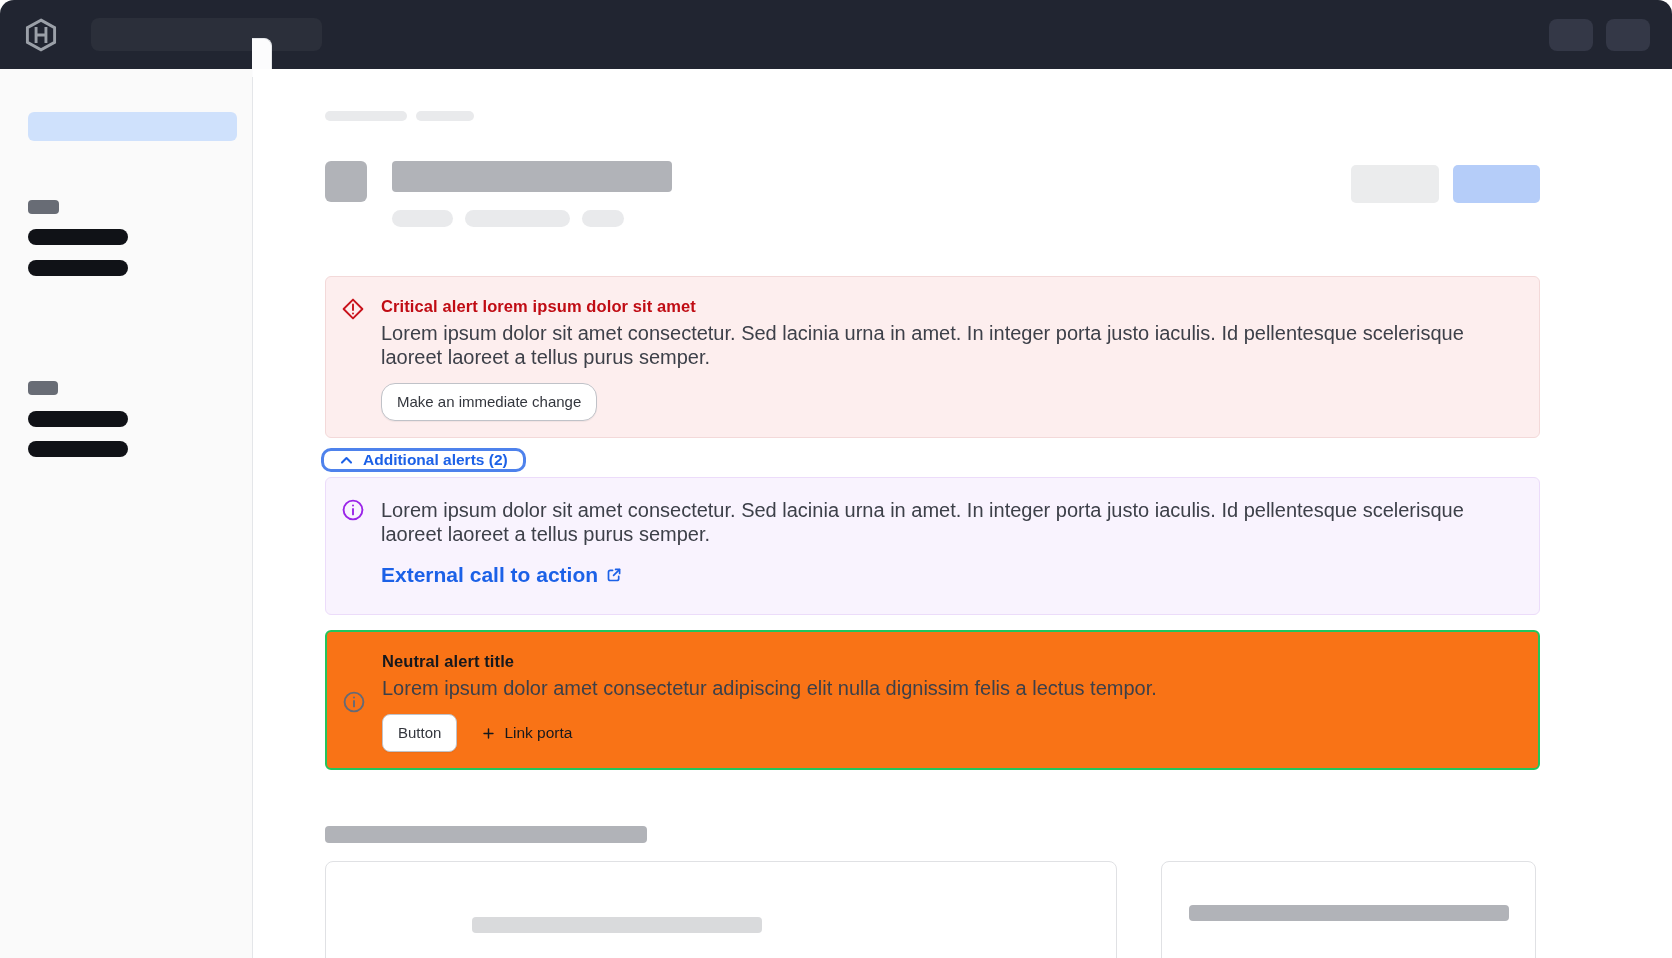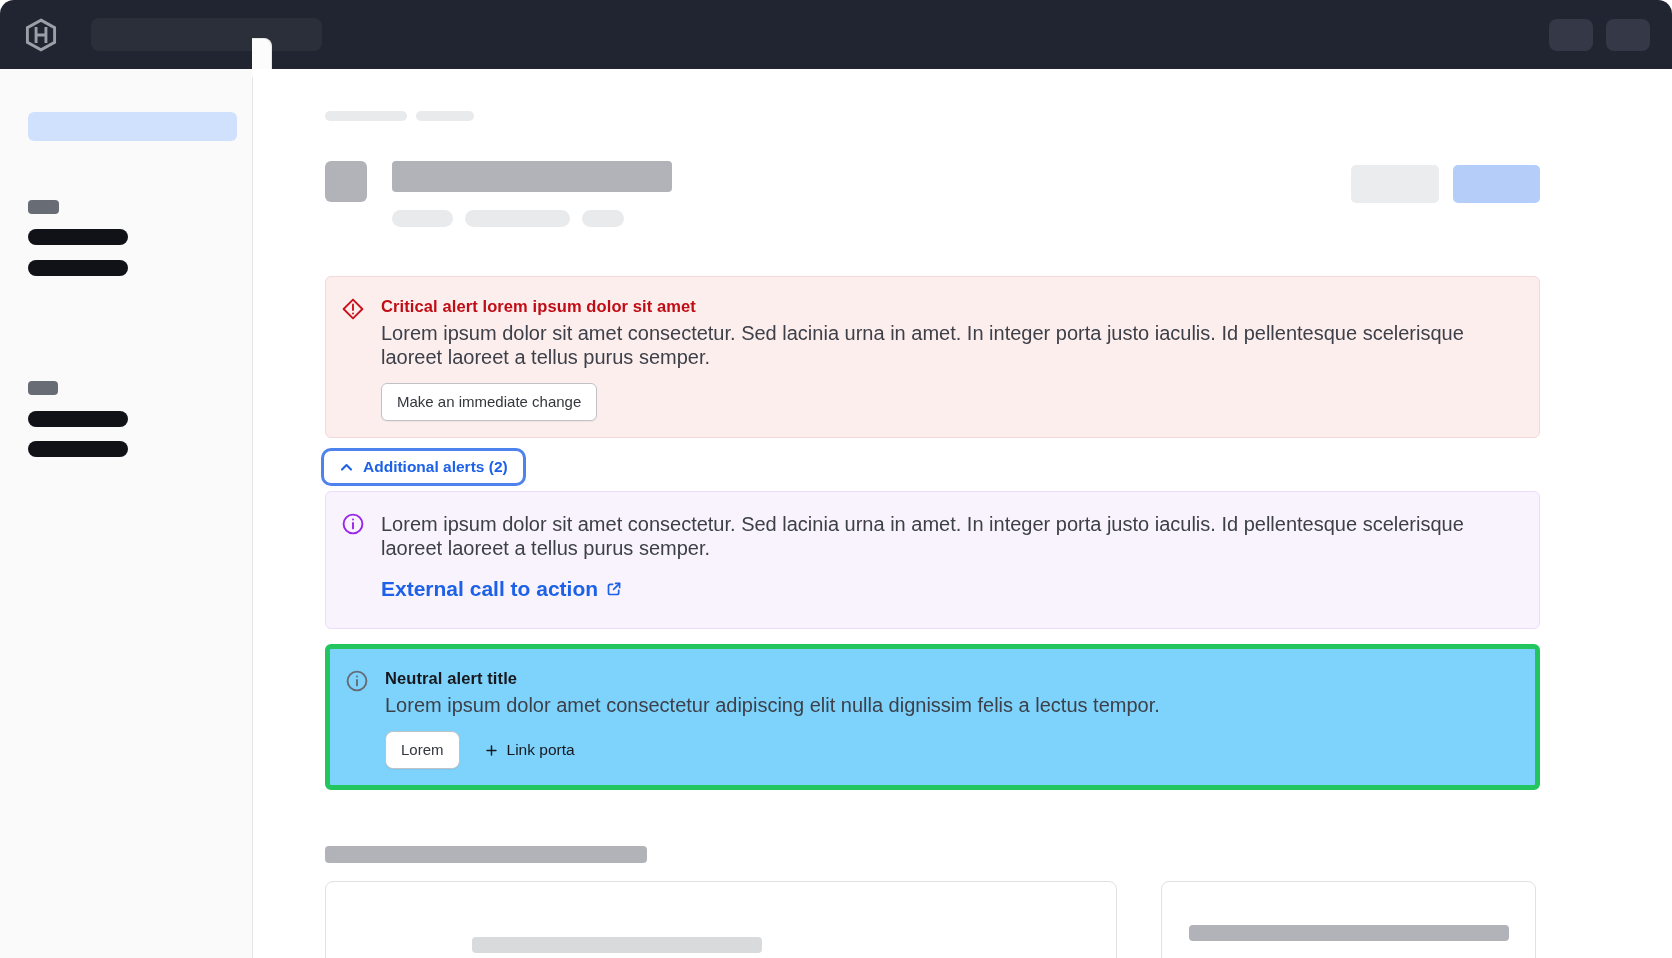--- a/index.html
+++ b/index.html
@@ -56,33 +56,33 @@
   .alert-desc  { margin-top:3px; font-size:20px; line-height:24px; color:#3d4049; }
 
   .alert.critical { background:#fdeeee; border:1px solid #f3d9d9; }
   .alert.critical .alert-title { color:#c00c14; }
   .alert.critical .alert-icon  { color:#c9121b; }
 
   .alert.highlight { background:#f9f3fe; border:1px solid #ecdcfa; }
   .alert.highlight .alert-title { color:#9a23e8; }
   .alert.highlight .alert-icon  { color:#9a23e8; }
 
-  .alert.neutral { background:#7dd3fc; border:5px solid #22c55e; }
+  .alert.neutral { background:#f97316; border:2px solid #22c55e;align-items:center; }
   .alert.neutral .alert-title { color:#16181d; }
   .alert.neutral .alert-icon  { color:#656a76; }
 
   .btn-secondary { display:inline-block; margin-top:14px; padding:0 15px; height:38px;
-                   background:#fff; border:1px solid #c0c2c8; border-radius:6px;
+                   background:#fff; border:1px solid #c0c2c8; border-radius:14px;
                    font-family:"Liberation Sans", sans-serif;
                    font-size:15px; color:#33363d; line-height:36px; cursor:pointer;
                    box-shadow:0 1px 1px rgba(0,0,0,.05); }
 
   .toggle-btn { margin:10px 0 5px -4px; display:inline-flex; align-items:center; gap:9px;
                 background:#fff; border:3px solid #4e82ec; border-radius:10px;
-                height:38px; padding:0 15px; cursor:pointer;
+                height:24px; padding:0 15px; cursor:pointer;
                 color:#1c61e7; font-family:"Liberation Sans", sans-serif;
                 font-size:15.5px; font-weight:bold; }
   .toggle-btn .chev { width:15px; height:15px; }
 
   .cta-link { display:inline-flex; align-items:center; gap:8px; margin-top:17px;
               color:#1c61e7; font-size:21px; font-weight:bold; text-decoration:none; cursor:pointer; }
   .cta-link svg { width:16px; height:16px; }
 
   .neutral-actions { display:flex; align-items:center; margin-top:14px; }
   .plus-link { display:inline-flex; align-items:center; gap:9px; margin-left:25px;
@@ -207,21 +207,21 @@
         <svg viewBox="0 0 24 24" fill="none" stroke="currentColor" stroke-width="1.9">
           <circle cx="12" cy="12" r="9.4"></circle>
           <path d="M12 11 V16.4" stroke-linecap="round"></path>
           <circle cx="12" cy="7.6" r="1" fill="currentColor" stroke="none"></circle>
         </svg>
       </span>
       <div class="alert-body">
         <div class="alert-title">Neutral alert title</div>
         <div class="alert-desc">Lorem ipsum dolor amet consectetur adipiscing elit nulla dignissim felis a lectus tempor.</div>
         <div class="neutral-actions">
-          <button class="btn-secondary" style="margin-top:0; border-radius:8px;">Lorem</button>
+          <button class="btn-secondary" style="margin-top:0; border-radius:8px;">Button</button>
           <a class="plus-link">
             <svg viewBox="0 0 16 16" fill="none" stroke="#16181d" stroke-width="1.8" stroke-linecap="round">
               <path d="M8 2.5 V13.5 M2.5 8 H13.5"></path>
             </svg>
             <span>Link porta</span>
           </a>
         </div>
       </div>
     </section>
 

